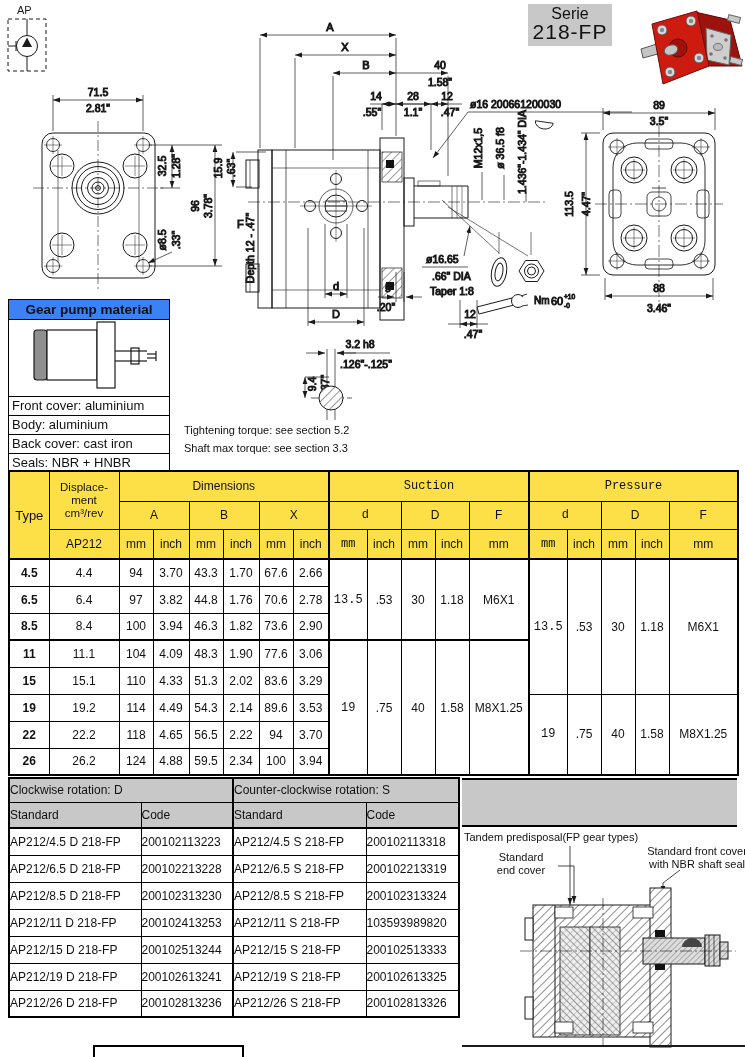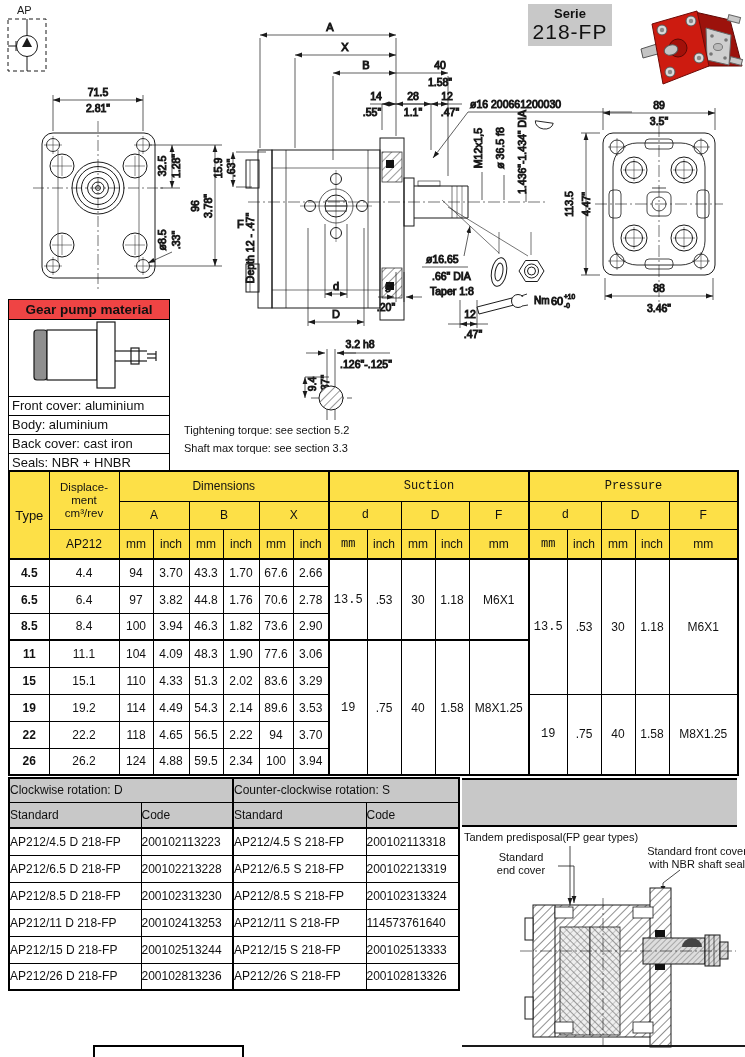--- a/index.html
+++ b/index.html
@@ -2,25 +2,25 @@
 <html><head>
 <meta charset="utf-8">
 <style>
   html,body{margin:0;padding:0;background:#888;}
   #page{position:relative;width:745px;height:1057px;background:#fff;overflow:hidden;
         font-family:"Liberation Sans",sans-serif;color:#111;padding-left:8px;}
   .abs{position:absolute;}
   svg text{font-family:"Liberation Sans",sans-serif;fill:#1a1a1a;}
   
   #serie{left:528px;top:4px;width:84px;height:42px;background:#c8c8c8;text-align:center;}
-  #serie .l1{font-size:13px;line-height:15px;padding-top:2px;font-weight:bold;}
+  #serie .l1{font-size:16px;line-height:15px;padding-top:2px;}
   #serie .l2{font-size:21px;line-height:22px;letter-spacing:1px;}
   
   #matbox{left:8px;top:299px;width:160px;border:1px solid #000;background:#fff;}
-  #matbox .title{background:#ef4444;border-bottom:1px solid #000;text-align:center;
+  #matbox .title{background:#3b82f6;border-bottom:1px solid #000;text-align:center;
                  font-size:13.5px;font-weight:bold;line-height:19px;}
   #matbox .mrow{border-top:1px solid #000;font-size:13px;line-height:18px;padding-left:3px;white-space:nowrap;}
   
   #notes{left:184px;top:421px;font-size:11px;line-height:18px;}
   
   table{border-collapse:collapse;table-layout:fixed;}
   #dimtable{left:8px;top:470px;}
   #dimtable td{border:1px solid #000;text-align:center;font-size:12px;padding:0;overflow:hidden;}
   #dimtable{border:2px solid #000;}
   #dimtable td.hd{background:#fde047;}
@@ -635,27 +635,33 @@
   <tr style="height:27px">
     <td>AP212/8.5 D 218-FP</td>
     <td>200102313230</td>
     <td class="bl2">AP212/8.5 S 218-FP</td>
     <td>200102313324</td>
   </tr>
   <tr style="height:27px">
     <td>AP212/11 D 218-FP</td>
     <td>200102413253</td>
     <td class="bl2">AP212/11 S 218-FP</td>
-    <td>114573761640</td>
+    <td>103593989820</td>
   </tr>
   <tr style="height:27px">
     <td>AP212/15 D 218-FP</td>
     <td>200102513244</td>
     <td class="bl2">AP212/15 S 218-FP</td>
     <td>200102513333</td>
+  </tr>
+  <tr style="height:27px">
+    <td>AP212/19 D 218-FP</td>
+    <td>200102613241</td>
+    <td class="bl2">AP212/19 S 218-FP</td>
+    <td>200102613325</td>
   </tr>
   <tr style="height:27px">
     <td>AP212/26 D 218-FP</td>
     <td>200102813236</td>
     <td class="bl2">AP212/26 S 218-FP</td>
     <td>200102813326</td>
   </tr>
 </tbody>
     </table>
 

